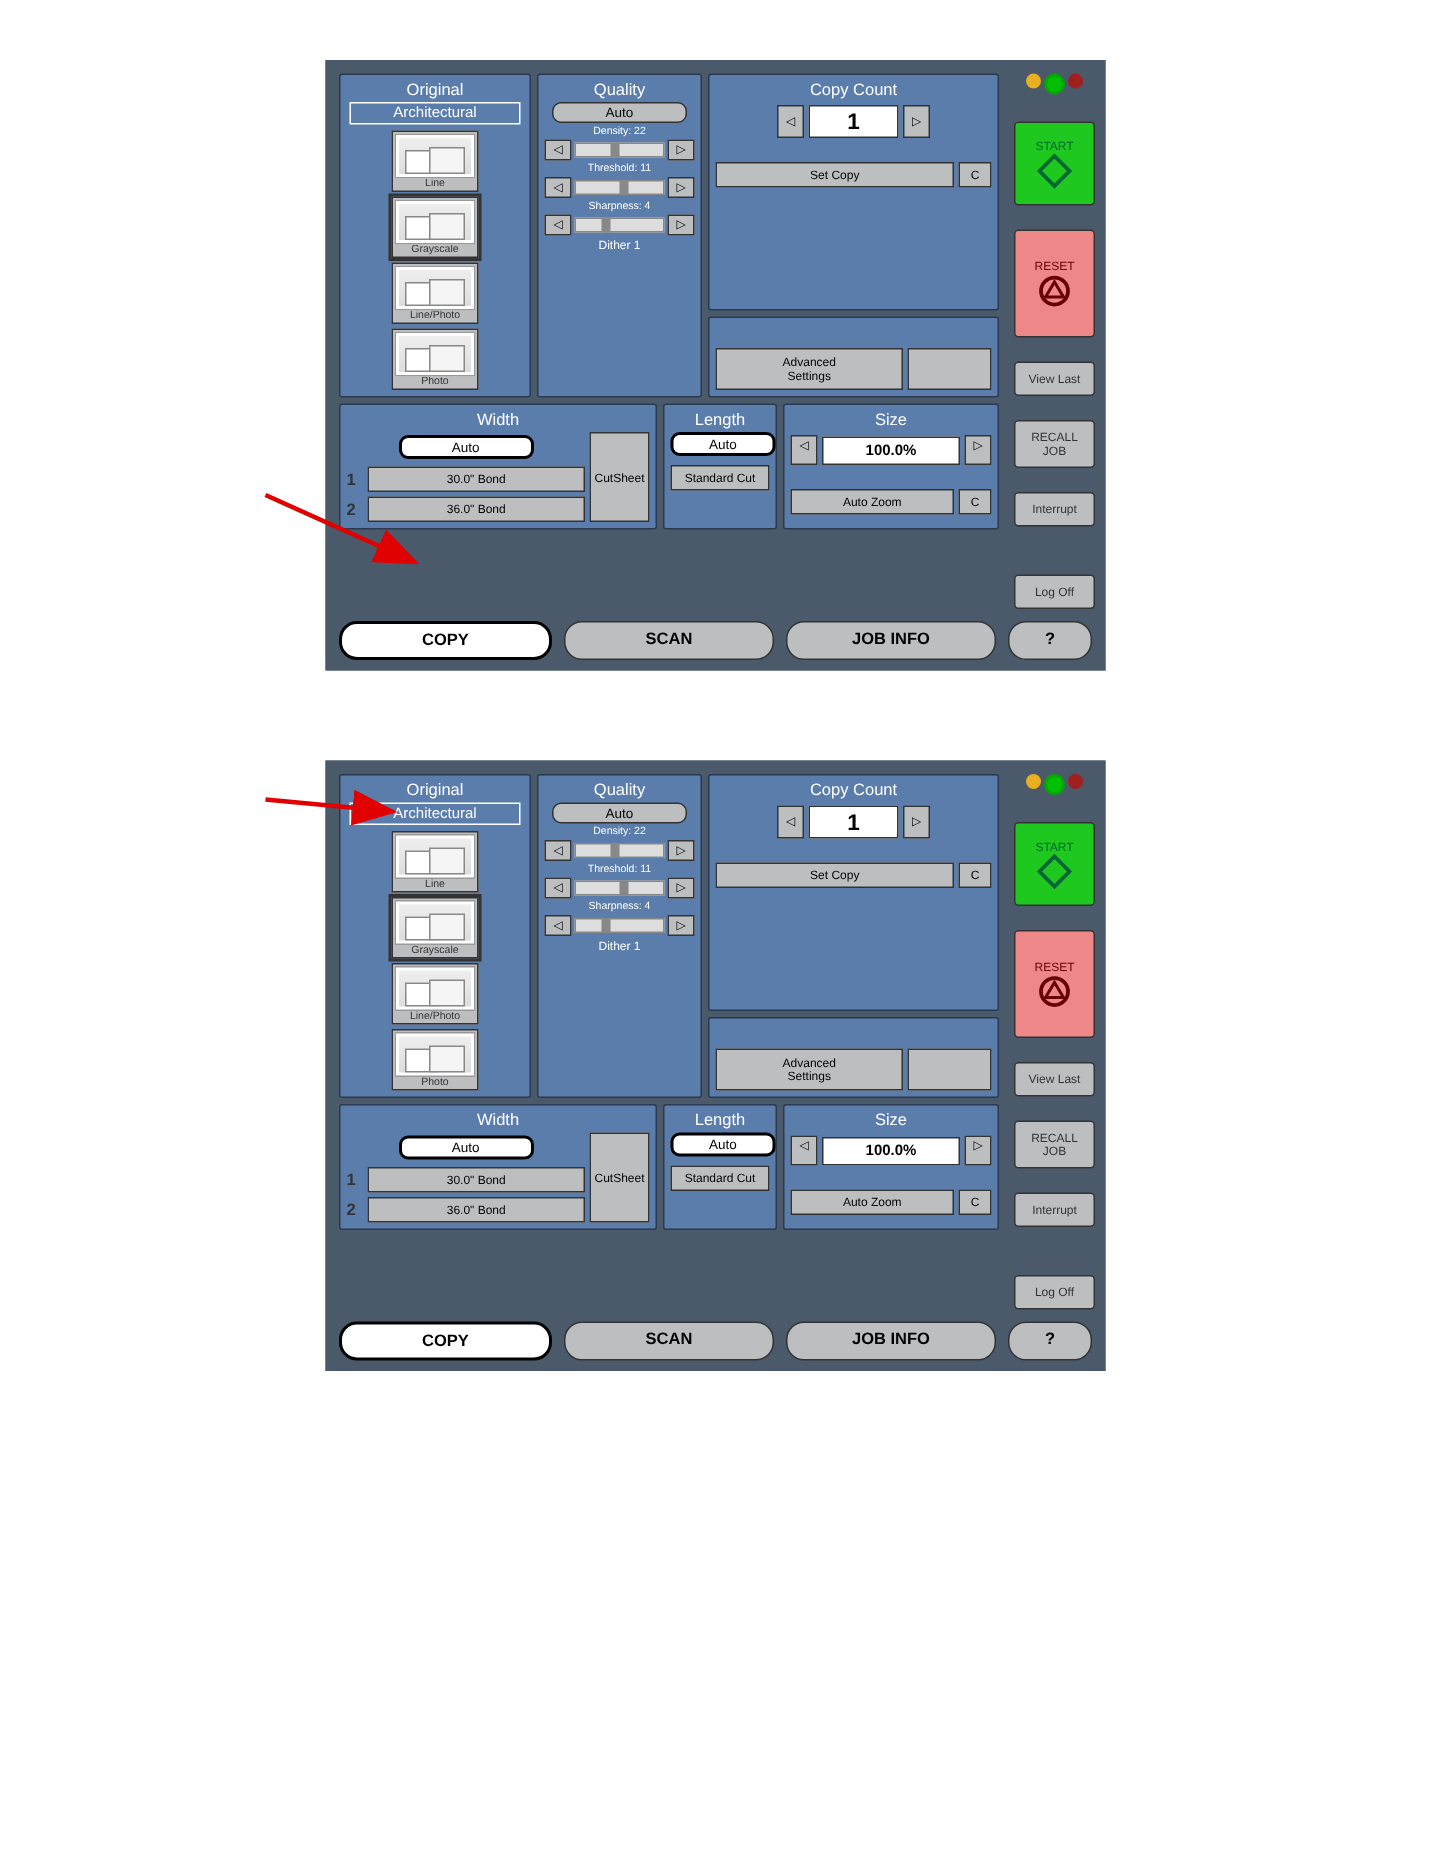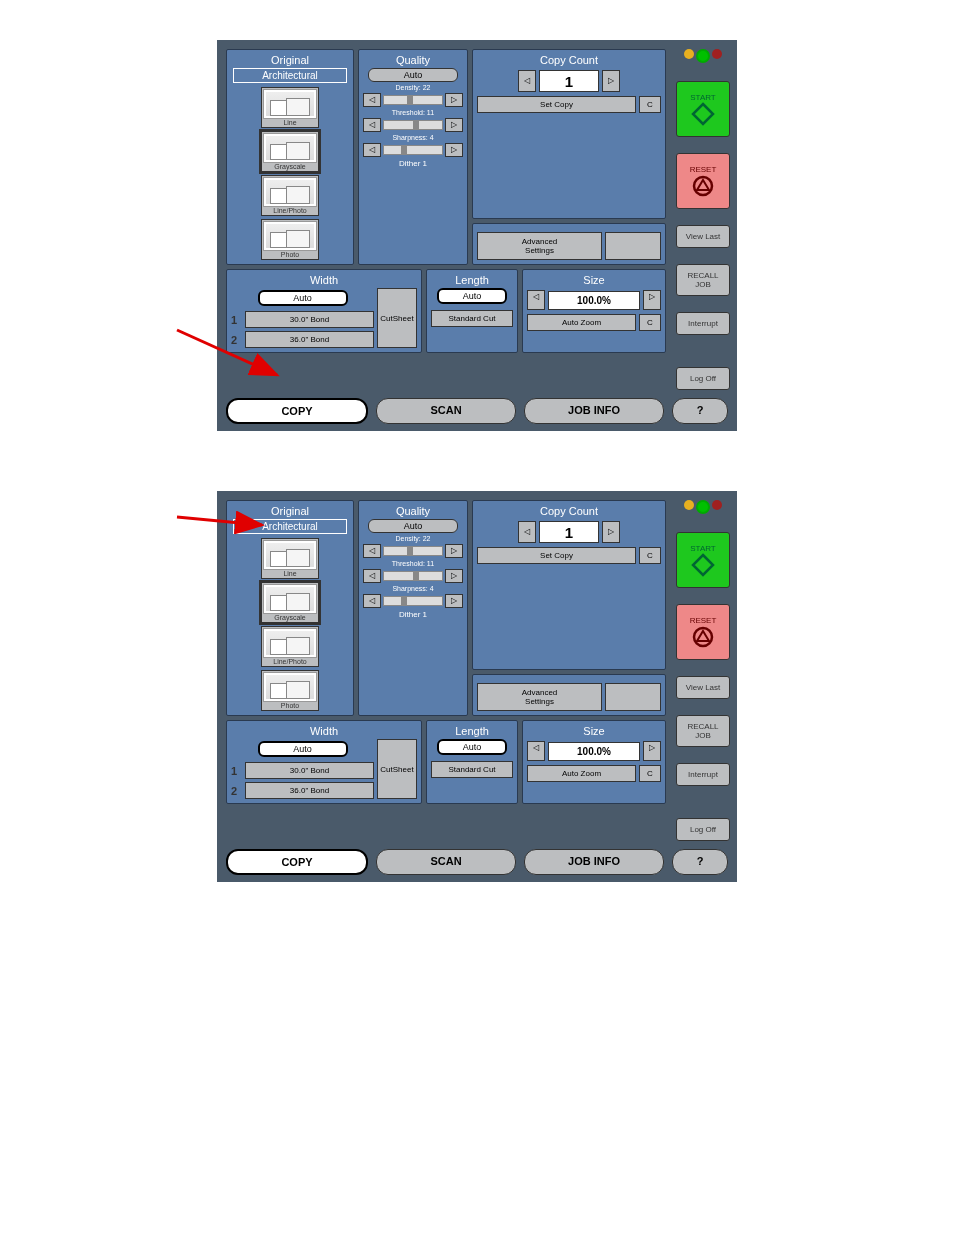--- a/index.html
+++ b/index.html
@@ -28,40 +28,40 @@
   .setting-row { display: flex; align-items: center; gap: 2px; margin: 2px 0; }
   .setting-label { color: #fff; font-size: 7px; flex: 1; text-align: center; }
   .arrow-btn { width: 18px; height: 14px; background: #bcbec0; border: 1px solid #333; font-size: 8px; line-height: 12px; text-align: center; cursor: pointer; }
   .slider-track { flex: 1; height: 10px; background: #ddd; border: 1px solid #888; position: relative; }
   .slider-thumb { position: absolute; width: 6px; height: 10px; background: #888; top: -1px; }
   .dither { color: #fff; font-size: 8px; text-align: center; margin-top: 2px; }
   .copycount-card { flex: 1; }
   .count-row { display: flex; gap: 3px; align-items: center; justify-content: center; margin: 4px 0; }
   .count-display { background: #fff; border: 1px solid #333; width: 60px; height: 22px; font-size: 15px; font-weight: bold; text-align: center; line-height: 22px; }
   .btn-small { background: #bcbec0; border: 1px solid #333; font-size: 8px; padding: 3px 6px; cursor: pointer; }
-  .subrow { display: flex; gap: 3px; margin-top: 4px; }
+  .subrow { display: flex; gap: 3px; margin-top: 16px; }
   .adv { background: #bcbec0; border: 1px solid #333; font-size: 8px; text-align: center; padding: 4px; flex: 1; cursor: pointer; }
   .width-card { flex: 1; }
   .width-row { display: flex; gap: 3px; align-items: stretch; }
   .width-col { flex: 1; display: flex; flex-direction: column; gap: 3px; }
   .media-row { display: flex; align-items: center; gap: 2px; }
   .media-num { color: #333; font-weight: bold; font-size: 11px; width: 12px; }
   .media-btn { flex: 1; background: #bcbec0; border: 1px solid #333; font-size: 8px; text-align: center; padding: 3px; cursor: pointer; }
   .tall-btn { width: 40px; background: #bcbec0; border: 1px solid #333; font-size: 8px; display: flex; align-items: center; justify-content: center; cursor: pointer; align-self: stretch; }
-  .length-card { width: 92px; }
+  .length-card { width: 76px; }
   .size-card { width: 144px; }
   .size-display { background: #fff; border: 1px solid #333; text-align: center; font-size: 10px; font-weight: bold; padding: 3px; flex: 1; }
   .status-dots { display: flex; gap: 2px; justify-content: center; padding: 2px; }
   .dot { width: 10px; height: 10px; border-radius: 50%; }
   .dot.yellow { background: #e8b020; }
   .dot.green { background: #00c000; border: 2px solid #0a0; width: 14px; height: 14px; border-radius: 7px; box-sizing: border-box; }
   .dot.red { background: #a02020; }
   .side-btn { border: 1px solid #333; border-radius: 3px; text-align: center; font-size: 8px; padding: 6px 2px; cursor: pointer; }
   .start-btn { background: #1ec81e; color: #063; height: 56px; display: flex; flex-direction: column; align-items: center; justify-content: center; }
-  .reset-btn { background: #e88; color: #600; height: 56px; display: flex; flex-direction: column; align-items: center; justify-content: center; }
+  .reset-btn { background: #e88; color: #600; height: 72px; display: flex; flex-direction: column; align-items: center; justify-content: center; }
   .gray-side { background: #bcbec0; color: #333; }
   .spacer { flex: 1; }
   .diamond { width: 24px; height: 24px; }
   .bottom-tabs { display: flex; gap: 8px; padding: 4px 6px; background: #4a5a6a; }
   .tab { flex: 1; background: #bcbec0; border: 1px solid #333; border-radius: 12px; text-align: center; font-size: 11px; font-weight: bold; padding: 5px; cursor: pointer; }
   .tab.active { background: #fff; border: 2px solid #000; }
   .help-tab { width: 56px; flex: none; }
   .arrow-annotation { position: absolute; }
   .arrow-svg { overflow: visible; }
 </style>

